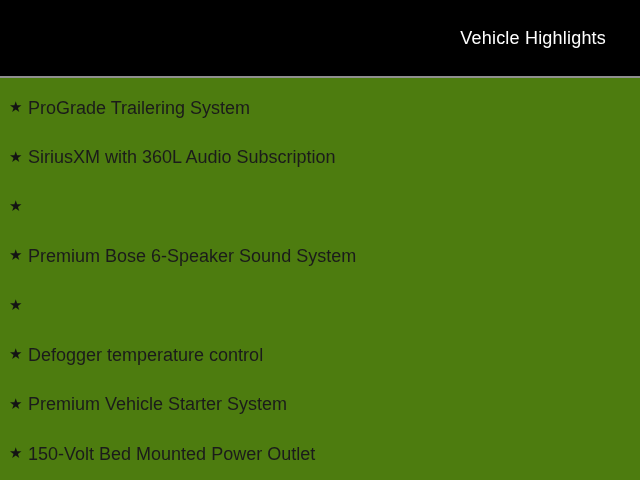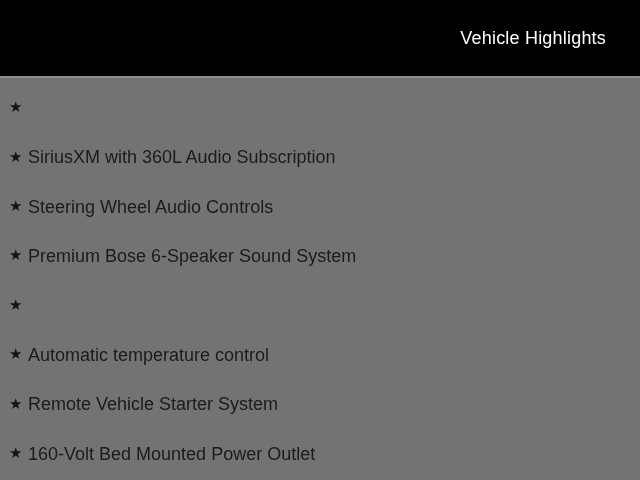--- a/index.html
+++ b/index.html
@@ -4,21 +4,21 @@
 <style>
   html, body {
     margin: 0;
     padding: 0;
     background: #ffffff;
   }
   .page {
     position: relative;
     width: 640px;
     height: 480px;
-    background: #737373;
+    background: #4d7c0f;
     overflow: hidden;
     font-family: "Liberation Sans", sans-serif;
   }
   .header {
     position: absolute;
     top: 0;
     left: 0;
     width: 640px;
     height: 78px;
     background: #000000;
@@ -71,43 +71,43 @@
 
 <div class="page">
 
   <header class="header">
     <h1 class="header-title">Vehicle Highlights</h1>
   </header>
 
   <ul class="list">
     <li class="item">
       <span class="star">★</span>
+      <span class="label">ProGrade Trailering System</span>
     </li>
     <li class="item">
       <span class="star">★</span>
       <span class="label">SiriusXM with 360L Audio Subscription</span>
     </li>
     <li class="item">
       <span class="star">★</span>
-      <span class="label">Steering Wheel Audio Controls</span>
     </li>
     <li class="item">
       <span class="star">★</span>
       <span class="label">Premium Bose 6-Speaker Sound System</span>
     </li>
     <li class="item">
       <span class="star">★</span>
     </li>
     <li class="item">
       <span class="star">★</span>
-      <span class="label">Automatic temperature control</span>
+      <span class="label">Defogger temperature control</span>
     </li>
     <li class="item">
       <span class="star">★</span>
-      <span class="label">Remote Vehicle Starter System</span>
+      <span class="label">Premium Vehicle Starter System</span>
     </li>
     <li class="item">
       <span class="star">★</span>
-      <span class="label">160-Volt Bed Mounted Power Outlet</span>
+      <span class="label">150-Volt Bed Mounted Power Outlet</span>
     </li>
   </ul>
 
 </div>
 
 </body></html>

